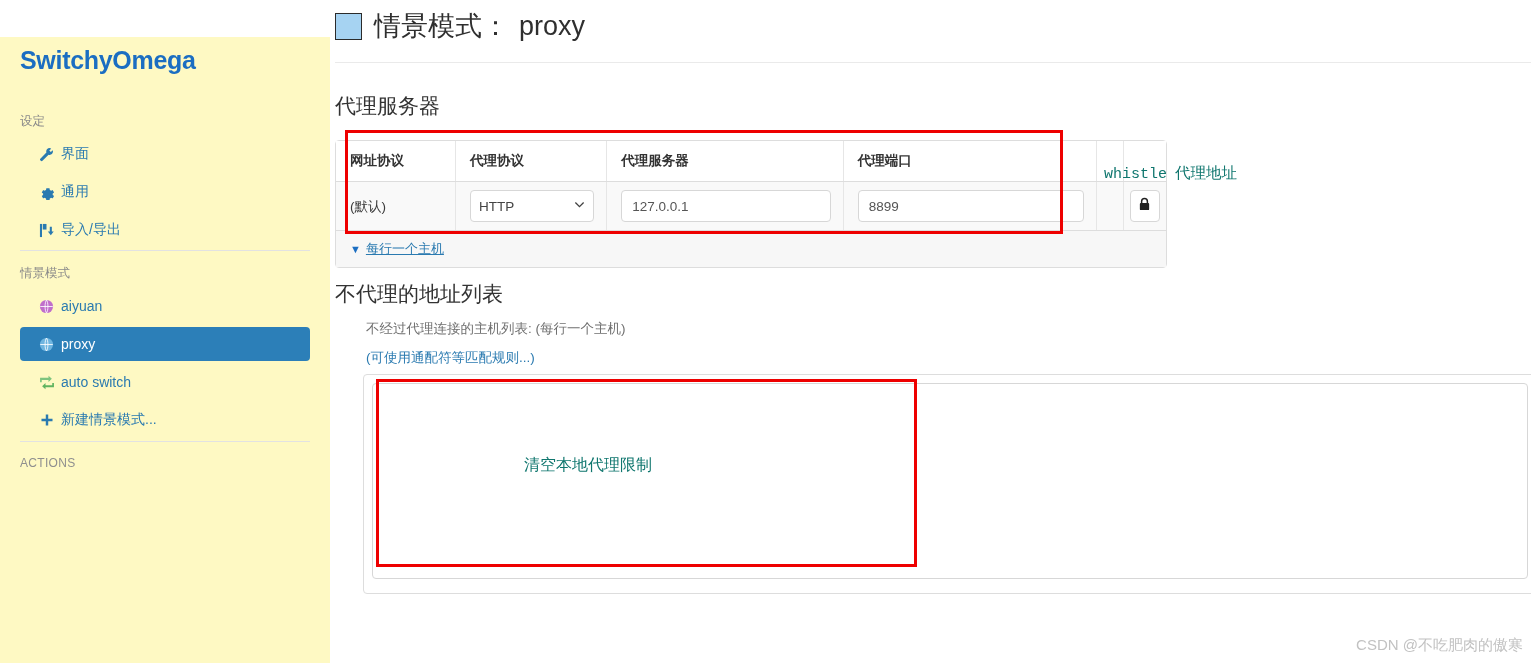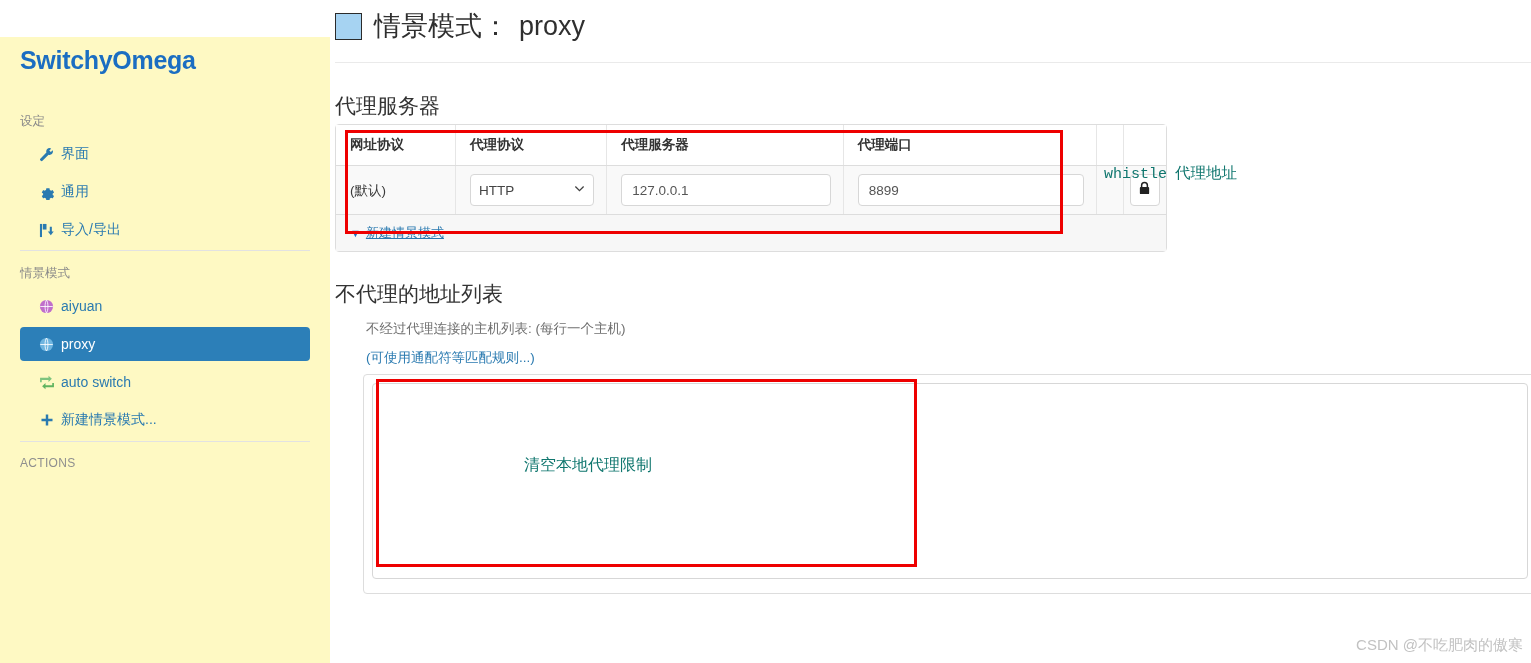--- a/index.html
+++ b/index.html
@@ -306,21 +306,21 @@
     <div class="page-title">
       <span class="profile-swatch" style="background: rgb(166, 211, 242);"></span>
       <span>情景模式：</span>
       <span style="display:inline-block;width:10px;"></span>
       <span>proxy</span>
     </div>
     <div class="title-rule"></div>
 
     <div class="section-h" style="top:92px;">代理服务器</div>
 
-    <div class="panel" style="left:5px; top:124px; width:832px;">
+    <div class="panel" style="left:5px; top:140px; width:832px;">
       <table class="ptable">
         <thead>
           <tr>
             <th style="width:120px;">网址协议</th>
             <th style="width:152px;">代理协议</th>
             <th style="width:238px;">代理服务器</th>
             <th style="width:255px;">代理端口</th>
             <th style="width:25px;"></th>
             <th style="width:42px;"></th>
           </tr>
@@ -360,21 +360,21 @@
                     <path fill="none" stroke="#222" stroke-width="1.6" d="M3.9 6.6V4.6a3.1 3.1 0 0 1 6.2 0v2"></path>
                     <rect x="2" y="6.4" width="10" height="7.6" rx="1" fill="#222"></rect>
                   </svg>
                 </span>
               </div>
             </td>
           </tr>
         </tbody>
       </table>
       <div class="panel-foot">
-        <span class="adv-caret">▼</span><a class="adv-link">新建情景模式</a>
+        <span class="adv-caret">▼</span><a class="adv-link">每行一个主机</a>
       </div>
     </div>
 
     <div class="section-h" style="top:280px;">不代理的地址列表</div>
     <div class="help-line" style="top:320px;text-align:right;">不经过代理连接的主机列表: (每行一个主机)</div>
     <div class="wild-link" style="top:349px;">(可使用通配符等匹配规则...)</div>
 
     <div class="panel" style="left:33px; top:374px; width:1174px;">
       <div class="bp-inner">
         <textarea class="bp-textarea" style=""></textarea>

